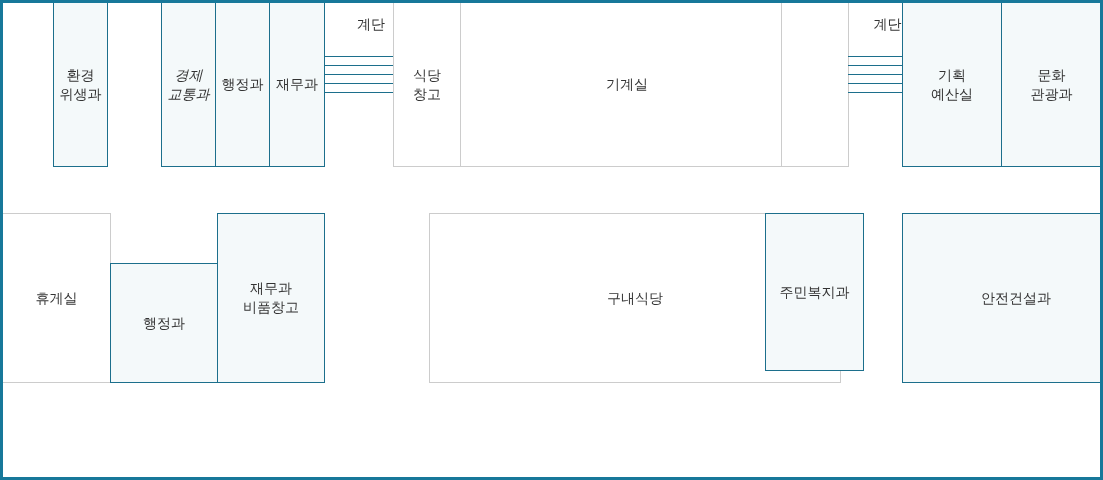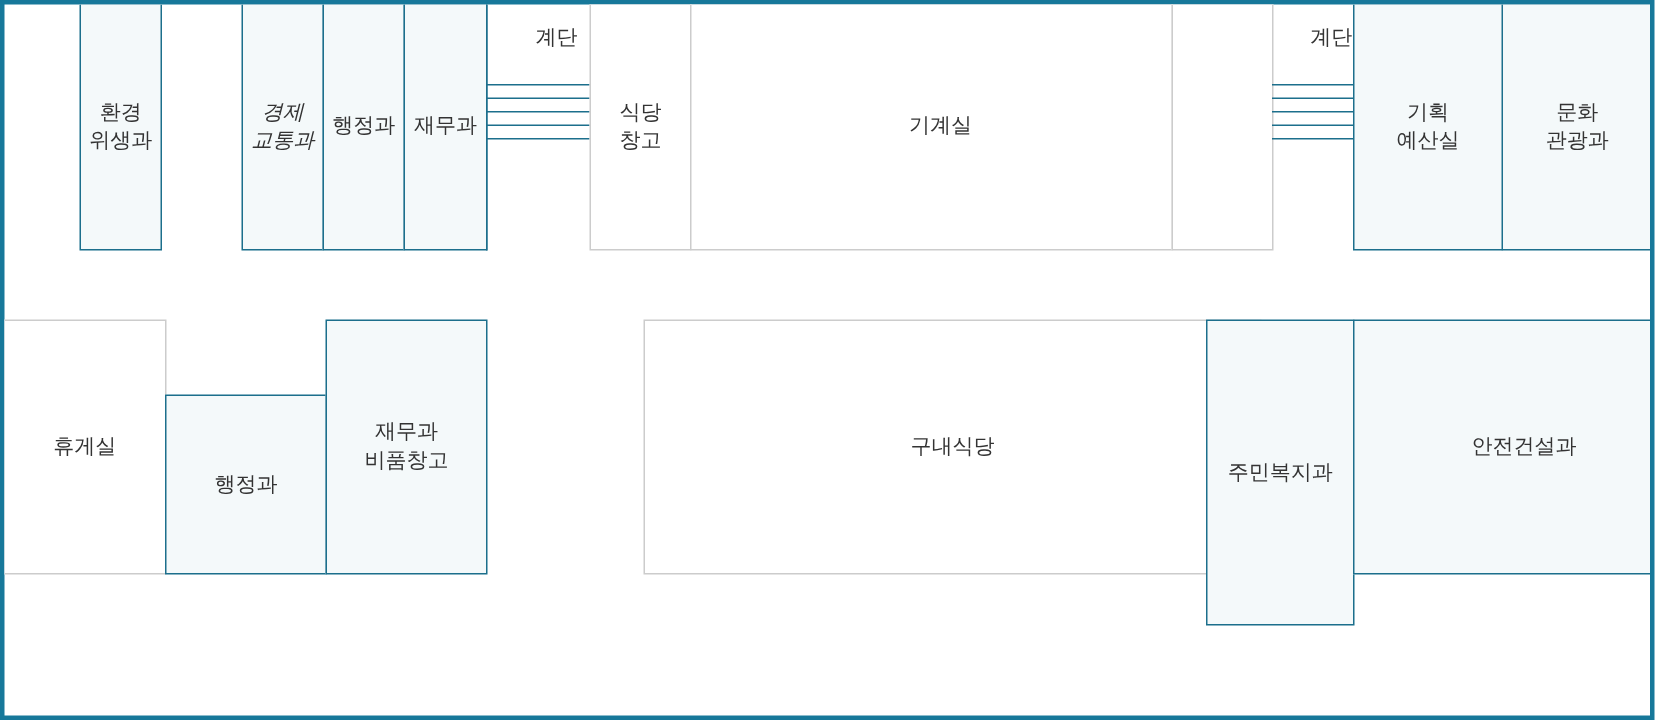--- a/index.html
+++ b/index.html
@@ -53,16 +53,16 @@
 관광과</div>
   <div class="room blue" style="left:899px; top:-1px; width:100px; height:165px;">기획
 예산실</div>
 
   <div class="room grey" style="left:-1px; top:210px; width:109px; height:170px;">휴게실</div>
   <div class="room blue" style="left:107px; top:260px; width:108px; height:120px;">행정과</div>
   <div class="room blue" style="left:214px; top:210px; width:108px; height:170px;">재무과
 비품창고</div>
 
   <div class="room grey" style="left:390px; top:210px; width:412px; height:170px;margin-left:36px;">구내식당</div>
-  <div class="room blue" style="left:801px; top:210px; width:99px; height:204px;">주민복지과</div>
+  <div class="room blue" style="left:762px; top:210px; width:99px; height:158px;">주민복지과</div>
   <div class="room blue" style="left:899px; top:210px; width:228px; height:170px;">안전건설과</div>
 
 </div>
 
 </body></html>

